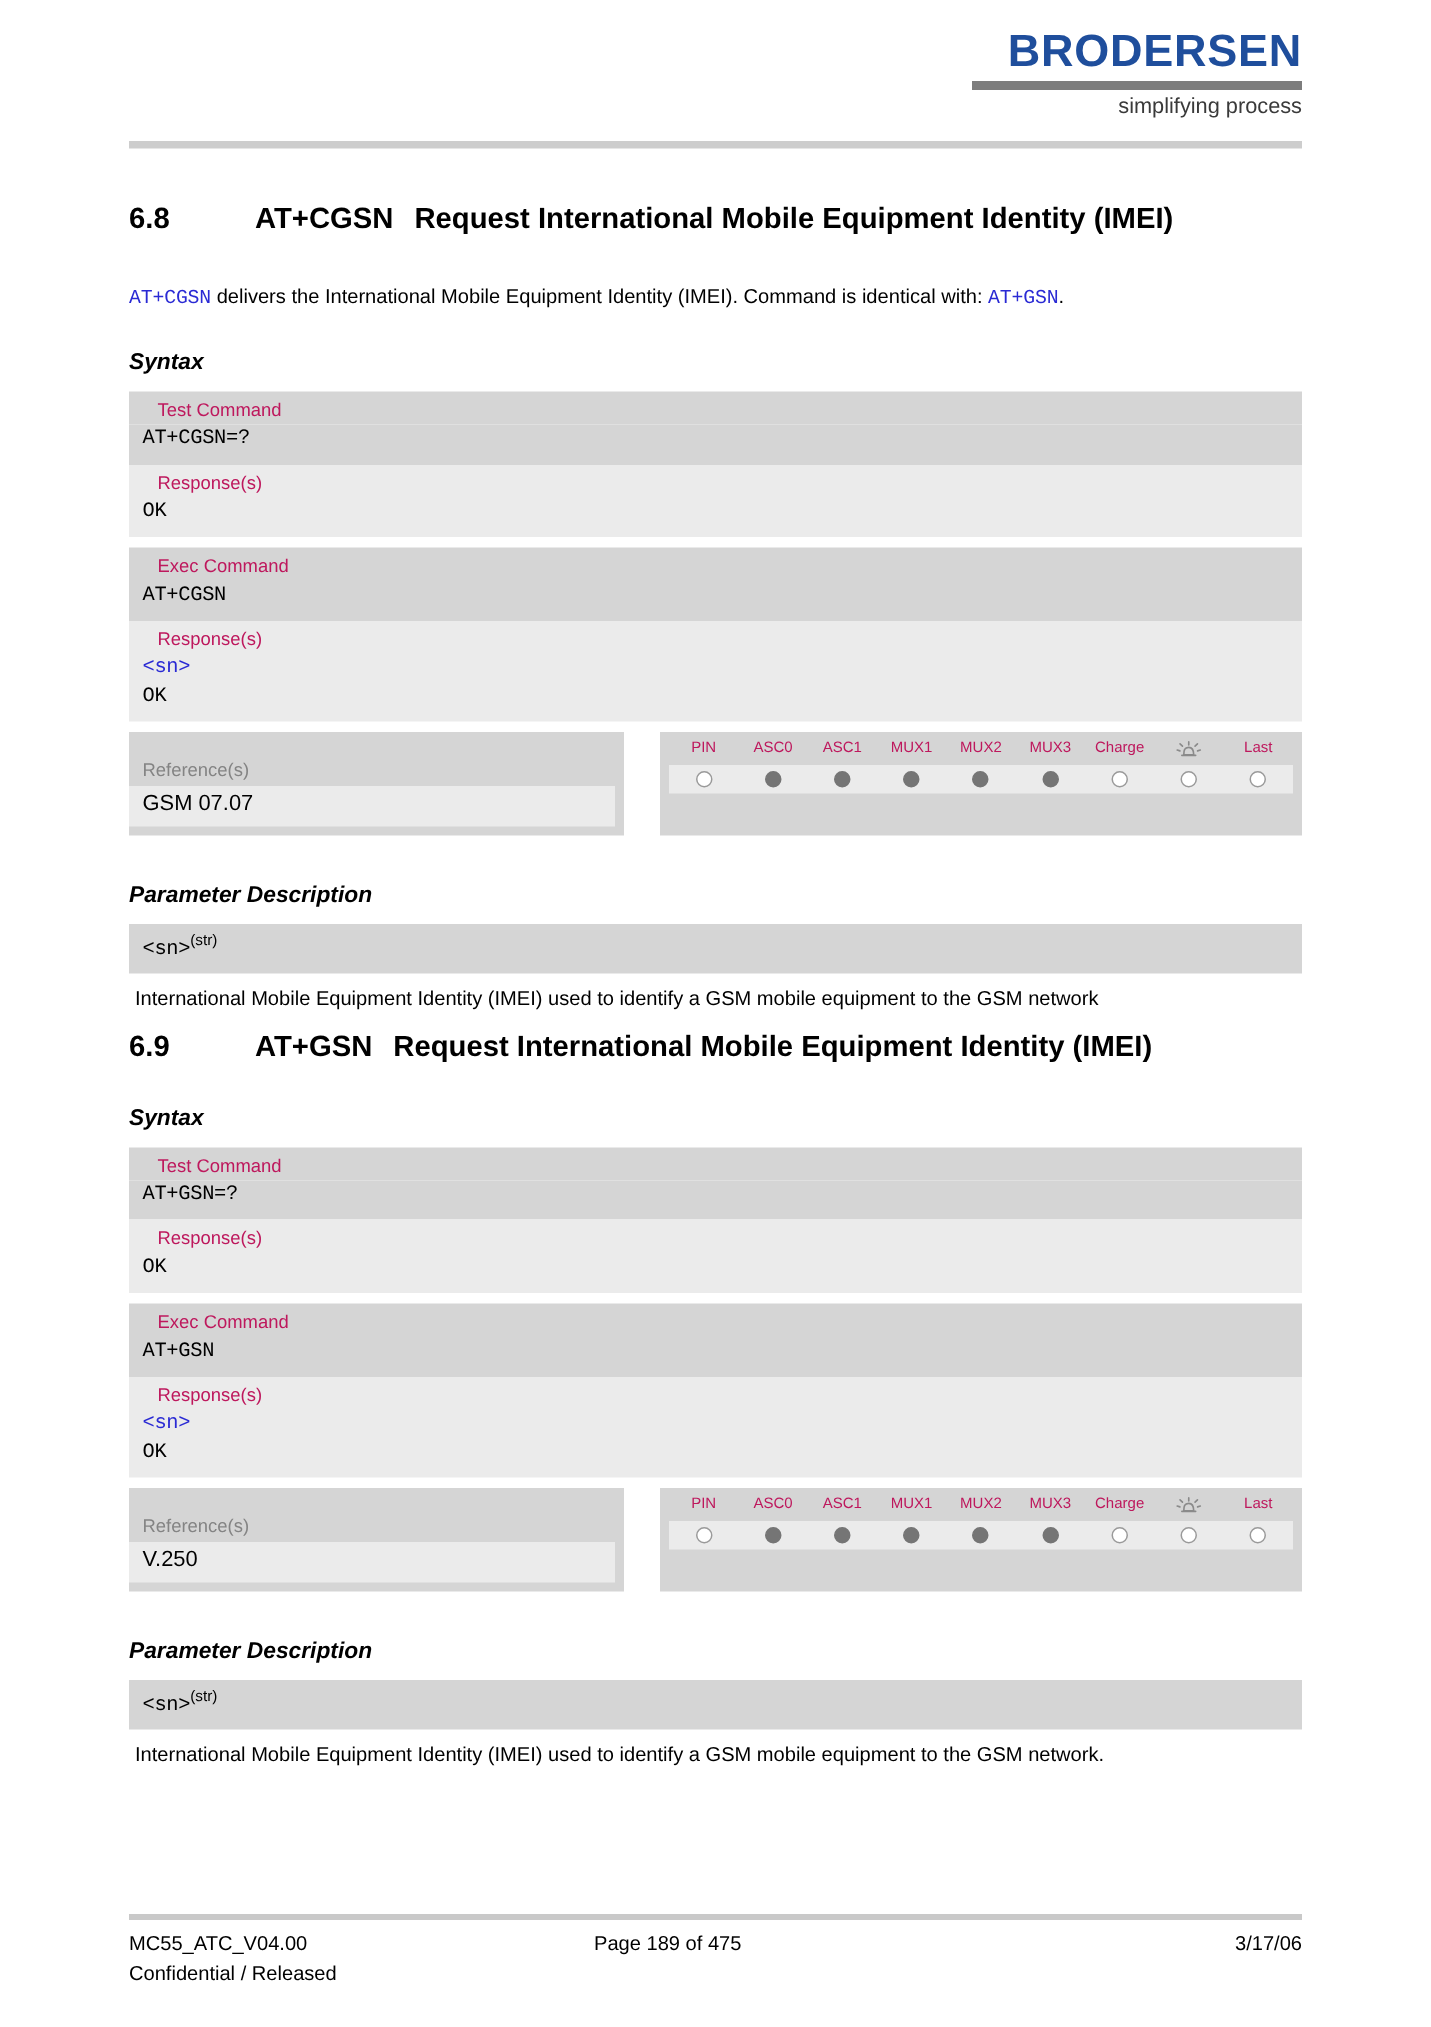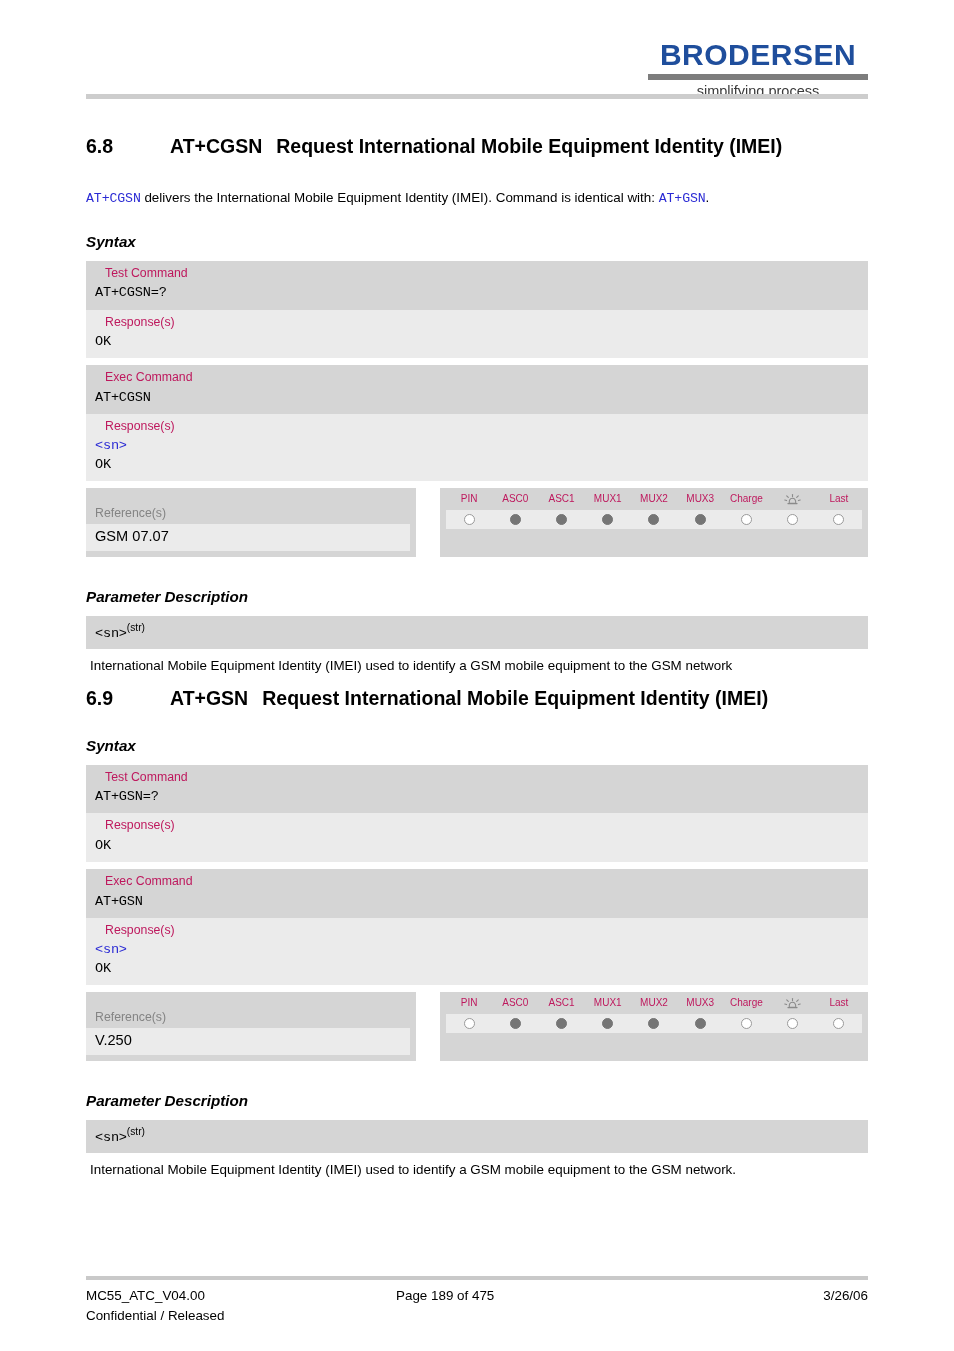--- a/index.html
+++ b/index.html
@@ -28,23 +28,23 @@
   .header {
     position: absolute;
     top: 0;
     left: 0;
     width: 954px;
     height: 100px;
   }
   .logo-block {
     position: absolute;
     right: 86px;
-    top: 40px;
+    top: 20px;
     width: 220px;
-    text-align: center;
+    text-align: right;
   }
   .logo-word {
     font-family: "Liberation Sans", sans-serif;
     font-weight: bold;
     font-size: 30px;
     letter-spacing: 0.5px;
     color: #1f4e9c;
     line-height: 1;
     white-space: nowrap;
   }
@@ -469,18 +469,18 @@
       <span class="param-name">&lt;sn&gt;</span><span class="param-sup">(str)</span>
     </div>
     <div class="param-desc">International Mobile Equipment Identity (IMEI) used to identify a GSM mobile equipment to the GSM network.</div>
   </div>
 
   <div class="footer">
     <div class="footer-rule"></div>
     <div class="footer-row">
       <div class="f-left">MC55_ATC_V04.00</div>
       <div class="f-center">Page 189 of 475</div>
-      <div class="f-right">3/26/06</div>
+      <div class="f-right">3/17/06</div>
     </div>
     <div class="f-sub">Confidential / Released</div>
   </div>
 
 </div>
 
 </body></html>

